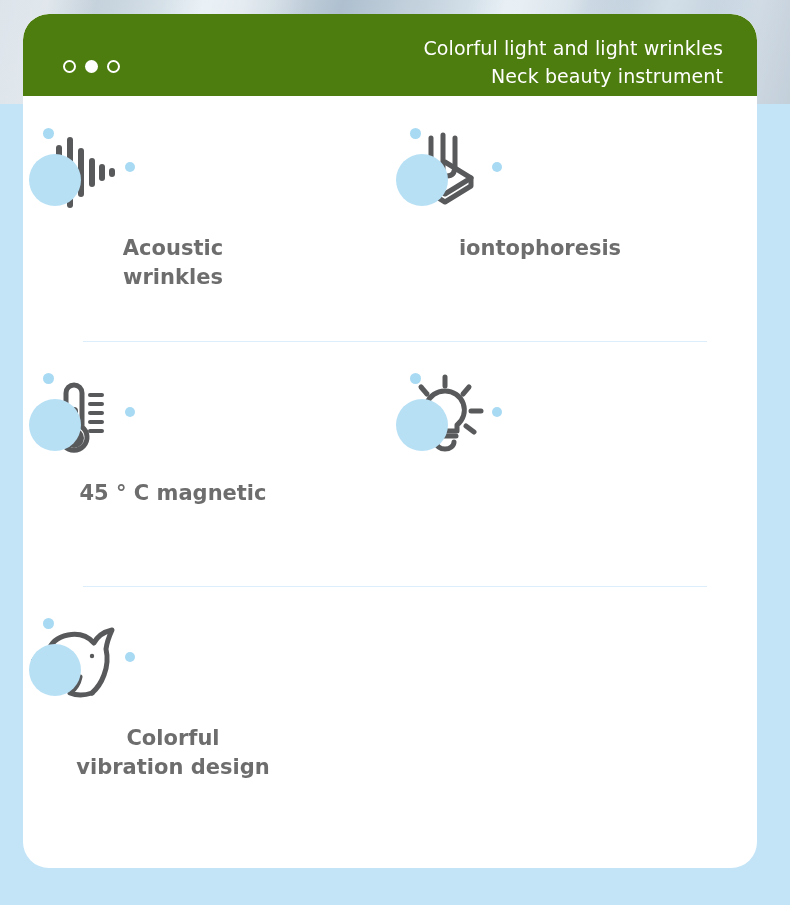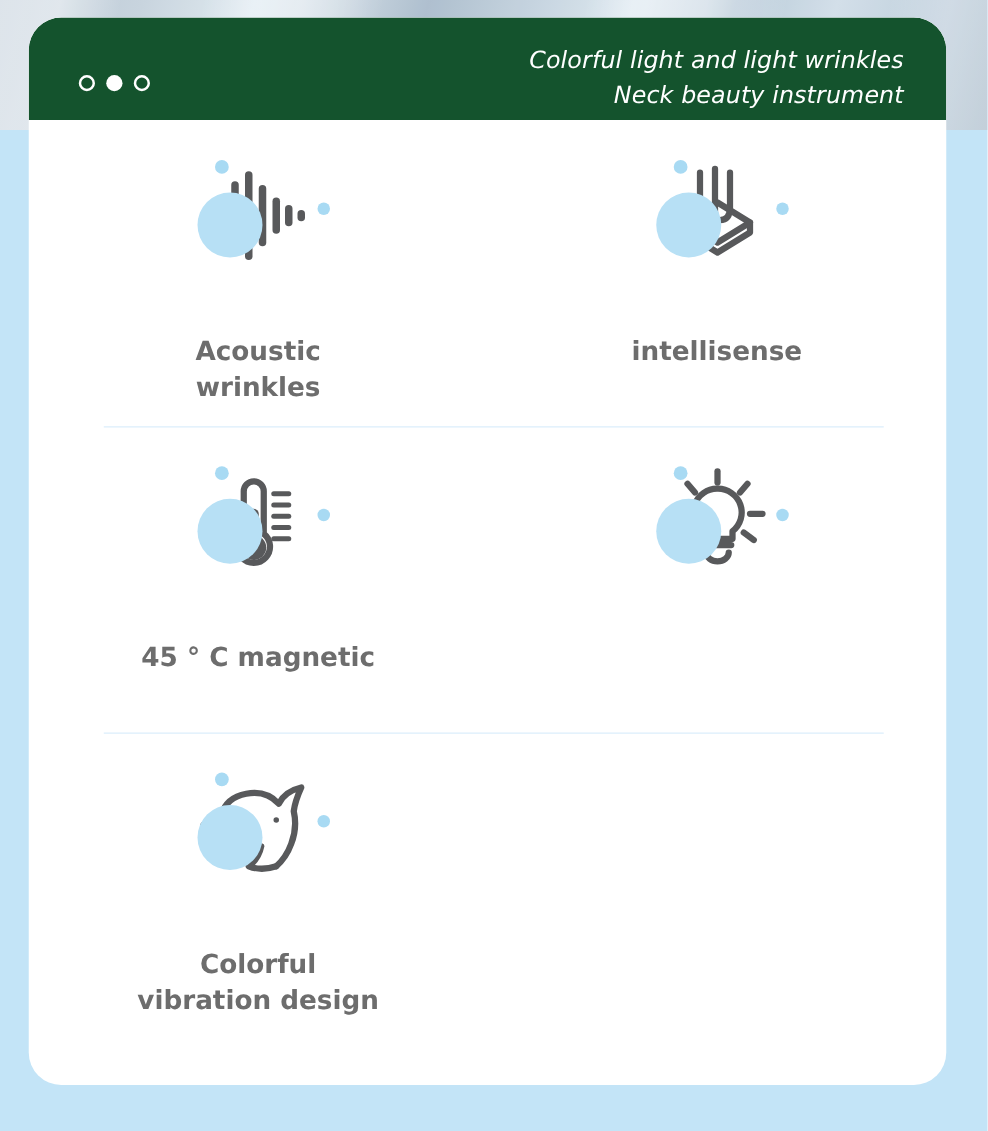--- a/index.html
+++ b/index.html
@@ -48,23 +48,22 @@
     height: 854px;
     background: #ffffff;
     border-radius: 26px;
     overflow: hidden;
   }
 
   
   #header {
     position: relative;
     height: 82px;
-    background: #14532d;
+    background: #4d7c0f;
     border-radius: 26px 26px 0 0;
-    font-style: italic;
   }
 
   #window-dots {
     position: absolute;
     left: 40px;
     top: 46px;
     display: flex;
     align-items: center;
     gap: 9px;
   }
@@ -102,23 +101,21 @@
     left: 60px;
     width: 624px;
     height: 1px;
     background: #dceefb;
   }
   .feature-cell {
     width: 50%;
     height: 245px;
     display: flex;
     flex-direction: column;
-    align-items: center;
     padding-top: 32px;
-    gap: 33px;
   }
 
   .icon-wrap {
     position: relative;
     width: 110px;
     height: 88px;
     display: flex;
     align-items: center;
     justify-content: center;
   }
@@ -213,21 +210,21 @@
             <g class="stroke-thin">
               <path d="M32 6 V34 q0 10 8 10"></path>
               <path d="M44 3 V46"></path>
               <path d="M56 6 V34 q0 10 -8 10"></path>
               <path d="M20 46 L46 30 L72 46 L46 62 Z"></path>
               <path d="M20 46 L20 54 L46 70 L72 54 L72 46"></path>
             </g>
           </svg>
         </div>
         <div class="feature-label">
-          <span>intellisense</span>
+          <span>iontophoresis</span>
         </div>
       </div>
 
     </div>
 
     <div class="feature-row">
 
       <div class="feature-cell">
         <div class="icon-wrap">
           <span class="blob"></span>

